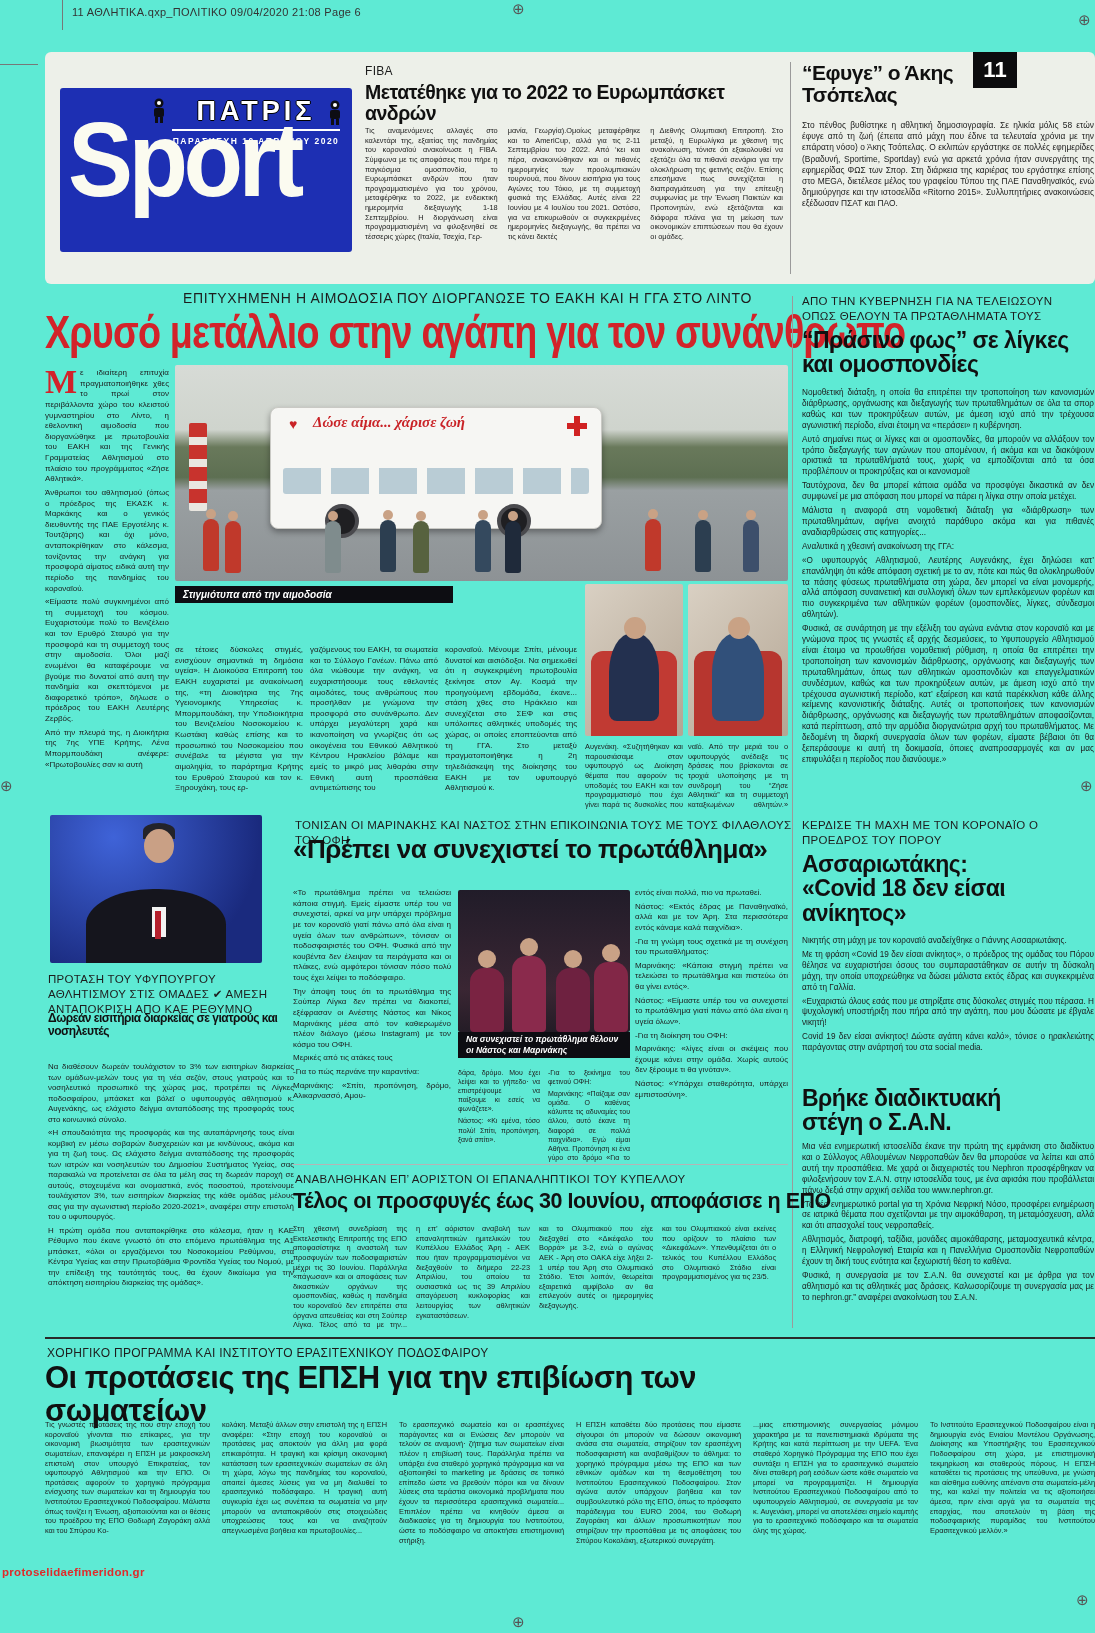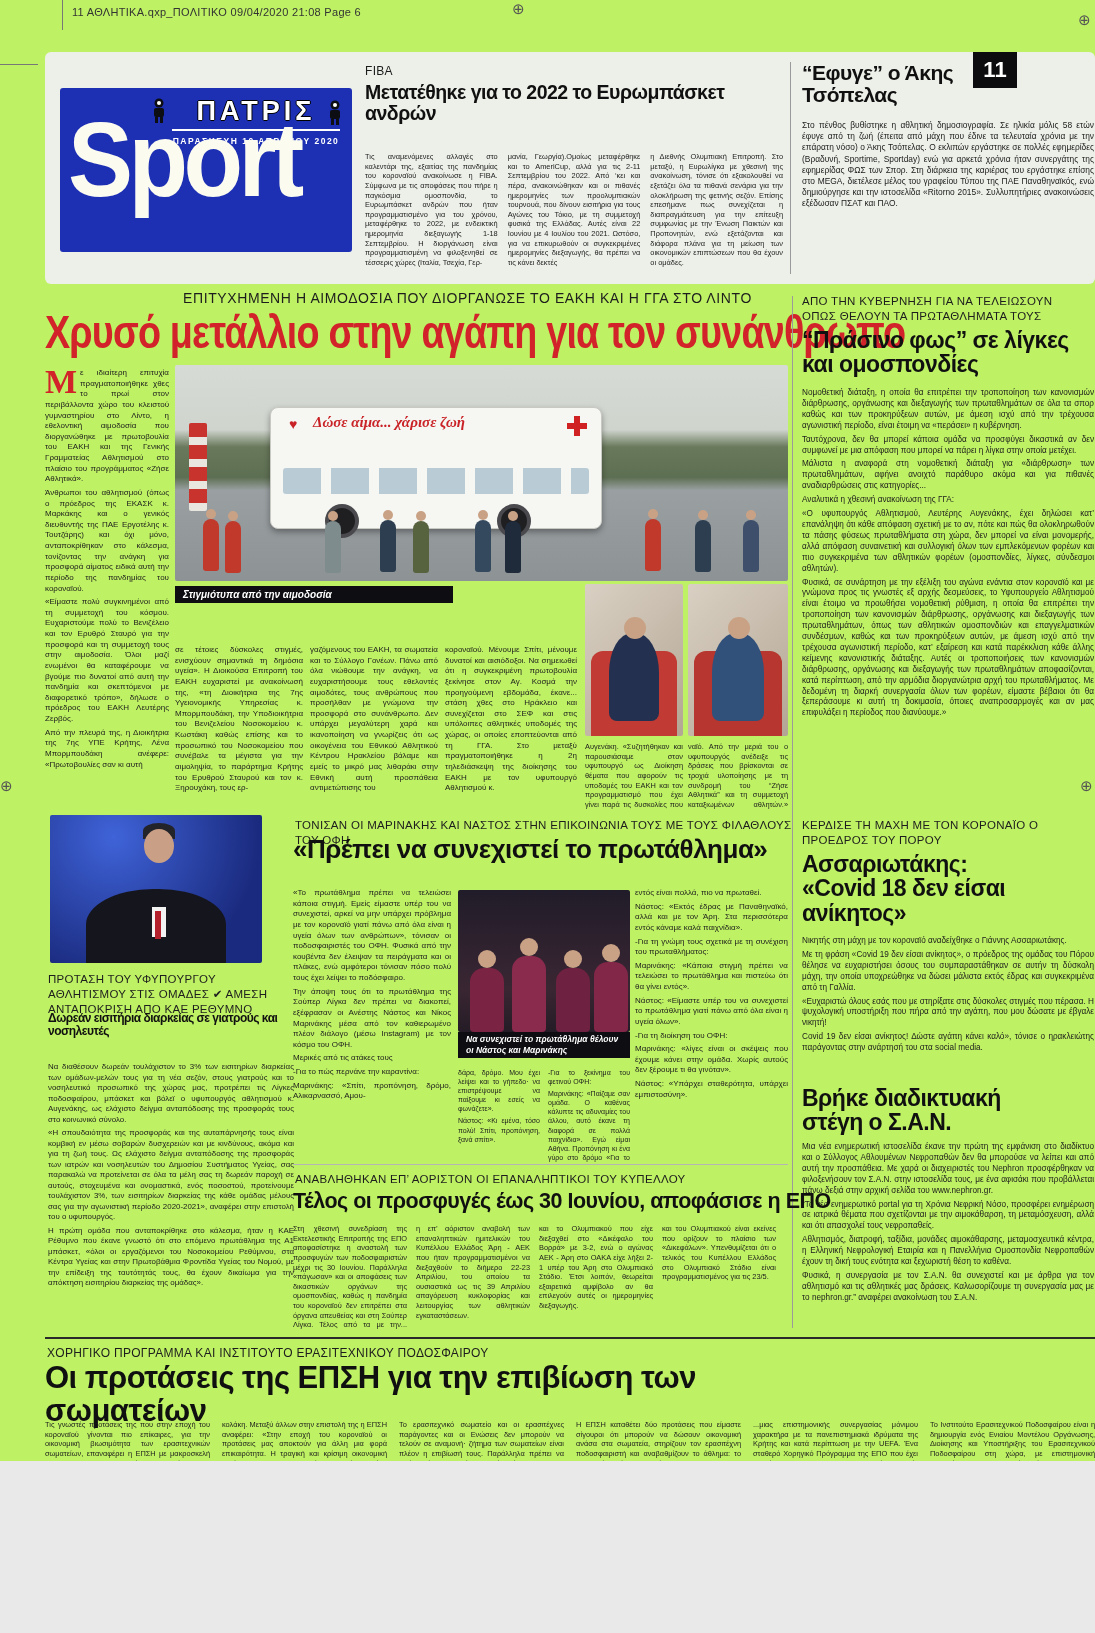--- a/index.html
+++ b/index.html
@@ -1,16 +1,16 @@
 <!DOCTYPE html>
 <html><head>
 <meta charset="utf-8">
 <style>
   html,body{margin:0;padding:0;background:#e9e9e9;}
-  #page{position:relative;width:1095px;height:1461px;background:#bef264;overflow:hidden;
+  #page{position:relative;width:1095px;height:1633px;background:#5eead4;overflow:hidden;
         font-family:"Liberation Sans",sans-serif;color:#1c1c1c;}
   .abs{position:absolute;}
   
   .print-header{font-size:11px;color:#333;letter-spacing:.3px;}
   .regmark{color:#555;font-size:15px;line-height:1;}
   .cropline-v{width:1px;background:#777;}
   .cropline-h{height:1px;background:#777;}
   
   .top-band{background:#edf0e9;border-radius:6px;}
   
@@ -105,21 +105,21 @@
           <rect x="5" y="19" width="3" height="6" fill="#0d0d14"></rect>
           <rect x="10" y="19" width="3" height="6" fill="#0d0d14"></rect>
         </svg>
     </span>
     <div class="abs logo-date" style="left:112px;top:48px;width:168px;">ΠΑΡΑΣΚΕΥΗ 10 ΑΠΡΙΛΙΟΥ 2020</div>
     <div class="abs logo-sport" style="left:8px;top:24px;">Sport</div>
   </div>
 
   <div class="abs kicker" style="left:365px;top:64px;font-size:12px;">FIBA</div>
   <div class="abs hl" style="left:365px;top:82px;width:425px;font-size:19.5px;">Μετατέθηκε για το 2022 το Ευρωμπάσκετ ανδρών</div>
-  <div class="abs colrow" style="left:365px;top:126px;width:418px;height:148px;gap:10px;margin-top:26px;">
+  <div class="abs colrow" style="left:365px;top:126px;width:418px;height:148px;gap:10px;">
     <div class="col bodytext sm" style="width:133px;">Τις αναμενόμενες αλλαγές στο καλεντάρι της, εξαιτίας της πανδημίας του κοροναϊού ανακοίνωσε η FIBA. Σύμφωνα με τις αποφάσεις που πήρε η παγκόσμια ομοσπονδία, το Ευρωμπάσκετ ανδρών που ήταν προγραμματισμένο για του χρόνου, μεταφέρθηκε το 2022, με ενδεικτική ημερομηνία διεξαγωγής 1-18 Σεπτεμβρίου. Η διοργάνωση είναι προγραμματισμένη να φιλοξενηθεί σε τέσσερις χώρες (Ιταλία, Τσεχία, Γερ-</div>
     <div class="col bodytext sm" style="width:133px;">μανία, Γεωργία).Ομοίως μεταφέρθηκε και το AmeriCup, αλλά για τις 2-11 Σεπτεμβρίου του 2022. Από ‘κει και πέρα, ανακοινώθηκαν και οι πιθανές ημερομηνίες των προολυμπιακών τουρνουά, που δίνουν εισιτήρια για τους Αγώνες του Τόκιο, με τη συμμετοχή φυσικά της Ελλάδας. Αυτές είναι 22 Ιουνίου με 4 Ιουλίου του 2021. Ωστόσο, για να επικυρωθούν οι συγκεκριμένες ημερομηνίες διεξαγωγής, θα πρέπει να τις κάνει δεκτές</div>
     <div class="col bodytext sm" style="width:133px;">η Διεθνής Ολυμπιακή Επιτροπή. Στο μεταξύ, η Ευρωλίγκα με χθεσινή της ανακοίνωση, τόνισε ότι εξακολουθεί να εξετάζει όλα τα πιθανά σενάρια για την ολοκλήρωση της φετινής σεζόν. Επίσης επεσήμανε πως συνεχίζεται η διαπραγμάτευση για την επίτευξη συμφωνίας με την Ένωση Παικτών και Προπονητών, ενώ εξετάζονται και διάφορα πλάνα για τη μείωση των οικονομικών επιπτώσεων που θα έχουν οι ομάδες.</div>
   </div>
 
   <div class="abs vline" style="left:790px;top:62px;height:212px;"></div>
 
   <div class="abs pagenum" style="left:973px;top:52px;width:44px;height:36px;">11</div>
 
   <div class="abs hl" style="left:802px;top:62px;width:200px;font-size:21px;">“Εφυγε” ο Άκης Τσόπελας</div>
@@ -169,20 +169,21 @@
   <div class="abs col bodytext" style="left:445px;top:645px;width:132px;height:165px;">κοροναϊού. Μένουμε Σπίτι, μένουμε δυνατοί και αισιόδοξοι. Να σημειωθεί ότι η συγκεκριμένη πρωτοβουλία ξεκίνησε στον Αγ. Κοσμά την προηγούμενη εβδομάδα, έκανε... στάση χθες στο Ηράκλειο και συνεχίζεται στο ΣΕΦ και στις υπόλοιπες αθλητικές υποδομές της χώρας, οι οποίες εποπτεύονται από τη ΓΓΑ. Στο μεταξύ πραγματοποιήθηκε η 2η τηλεδιάσκεψη της διοίκησης του ΕΑΚΗ με τον υφυπουργό Αθλητισμού κ.</div>
   <div class="abs col bodytext sm" style="left:585px;top:742px;width:98px;height:68px;">Αυγενάκη. «Συζητήθηκαν και παρουσιάσαμε στον υφυπουργό ως Διοίκηση θέματα που αφορούν τις υποδομές του ΕΑΚΗ και τον προγραμματισμό που έχει γίνει παρά τις δυσκολίες που αντιμετωπίζουμε με τον κορο-</div>
   <div class="abs col bodytext sm" style="left:688px;top:742px;width:100px;height:68px;">ναϊό. Από την μεριά του ο υφυπουργός ανέδειξε τις δράσεις που βρίσκονται σε τροχιά υλοποίησης με τη συνδρομή του “Ζήσε Αθλητικά” και τη συμμετοχή καταξιωμένων αθλητών.» αναφέρει ανακοίνωση του ΕΑΚΗ.</div>
 
   <div class="abs vline" style="left:792px;top:296px;height:1032px;"></div>
 
   <div class="abs kicker" style="left:802px;top:294px;width:270px;">ΑΠΟ ΤΗΝ ΚΥΒΕΡΝΗΣΗ ΓΙΑ ΝΑ ΤΕΛΕΙΩΣΟΥΝ ΟΠΩΣ ΘΕΛΟΥΝ ΤΑ ΠΡΩΤΑΘΛΗΜΑΤΑ ΤΟΥΣ</div>
   <div class="abs hl" style="left:802px;top:328px;width:270px;font-size:23px;">“Πράσινο φως” σε λίγκες και ομοσπονδίες</div>
   <div class="abs bodytext" style="left:802px;top:388px;width:292px;height:398px;font-size:8.2px;">
       <p>Νομοθετική διάταξη, η οποία θα επιτρέπει την τροποποίηση των κανονισμών διάρθρωσης, οργάνωσης και διεξαγωγής των πρωταθλημάτων σε όλα τα σπορ καθώς και των προκηρύξεων αυτών, με άμεση ισχύ από την τρέχουσα αγωνιστική περίοδο, είναι έτοιμη να «περάσει» η κυβέρνηση.</p>
+      <p>Αυτό σημαίνει πως οι λίγκες και οι ομοσπονδίες, θα μπορούν να αλλάξουν τον τρόπο διεξαγωγής των αγώνων που απομένουν, ή ακόμα και να διακόψουν οριστικά τα πρωταθλήματά τους, χωρίς να εμποδίζονται από τα όσα προβλέπουν οι προκηρύξεις και οι κανονισμοί!</p>
       <p>Ταυτόχρονα, δεν θα μπορεί κάποια ομάδα να προσφύγει δικαστικά αν δεν συμφωνεί με μια απόφαση που μπορεί να πάρει η λίγκα στην οποία μετέχει.</p>
       <p>Μάλιστα η αναφορά στη νομοθετική διάταξη για «διάρθρωση» των πρωταθλημάτων, αφήνει ανοιχτό παράθυρο ακόμα και για πιθανές αναδιαρθρώσεις στις κατηγορίες...</p>
       <p>Αναλυτικά η χθεσινή ανακοίνωση της ΓΓΑ:</p>
       <p>«Ο υφυπουργός Αθλητισμού, Λευτέρης Αυγενάκης, έχει δηλώσει κατ’ επανάληψη ότι κάθε απόφαση σχετική με το αν, πότε και πώς θα ολοκληρωθούν τα πάσης φύσεως πρωταθλήματα στη χώρα, δεν μπορεί να είναι μονομερής, αλλά απόφαση συναινετική και συλλογική όλων των εμπλεκόμενων φορέων και πιο συγκεκριμένα των αθλητικών φορέων (ομοσπονδίες, λίγκες, σύνδεσμοι αθλητών).</p>
       <p>Φυσικά, σε συνάρτηση με την εξέλιξη του αγώνα ενάντια στον κοροναϊό και με γνώμονα προς τις γνωστές εξ αρχής δεσμεύσεις, το Υφυπουργείο Αθλητισμού είναι έτοιμο να προωθήσει νομοθετική ρύθμιση, η οποία θα επιτρέπει την τροποποίηση των κανονισμών διάρθρωσης, οργάνωσης και διεξαγωγής των πρωταθλημάτων, όπως των αθλητικών ομοσπονδιών και επαγγελματικών συνδέσμων, καθώς και των προκηρύξεων αυτών, με άμεση ισχύ από την τρέχουσα αγωνιστική περίοδο, κατ’ εξαίρεση και κατά παρέκκλιση κάθε άλλης κείμενης κανονιστικής διάταξης. Αυτές οι τροποποιήσεις των κανονισμών διάρθρωσης, οργάνωσης και διεξαγωγής των πρωταθλημάτων αποφασίζονται, κατά περίπτωση, από την αρμόδια διοργανώτρια αρχή του πρωταθλήματος. Με δεδομένη τη διαρκή συνεργασία όλων των φορέων, είμαστε βέβαιοι ότι θα ξεπεράσουμε κι αυτή τη δοκιμασία, όποιες αναπροσαρμογές και αν μας επιφυλάξει η περίοδος που διανύουμε.»</p>
     </div>
 
   <div class="abs kicker" style="left:802px;top:818px;width:270px;">ΚΕΡΔΙΣΕ ΤΗ ΜΑΧΗ ΜΕ ΤΟΝ ΚΟΡΟΝΑΪΟ Ο ΠΡΟΕΔΡΟΣ ΤΟΥ ΠΟΡΟΥ</div>
   <div class="abs hl" style="left:802px;top:852px;width:230px;font-size:23px;">Ασσαριωτάκης: «Covid 18 δεν είσαι ανίκητος»</div>
   <div class="abs bodytext" style="left:802px;top:936px;width:292px;height:144px;font-size:8.2px;">

